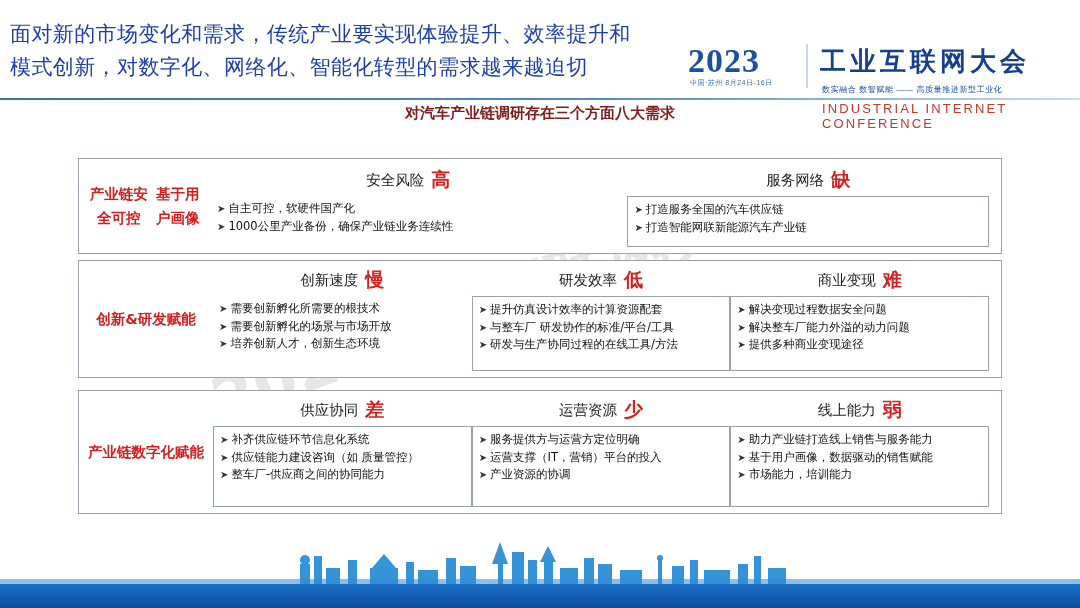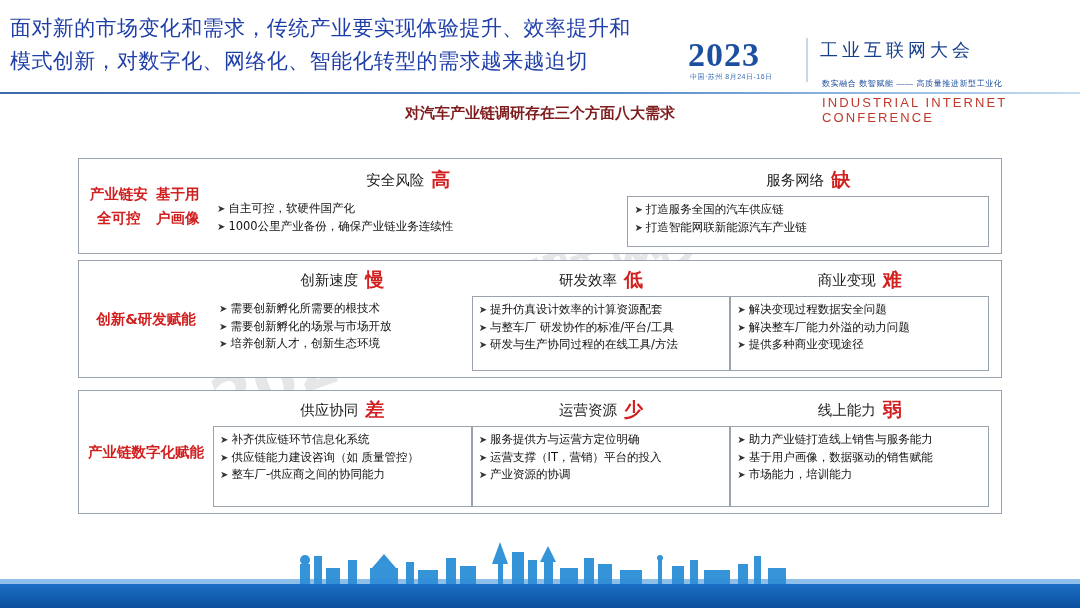--- a/index.html
+++ b/index.html
@@ -7,21 +7,21 @@
     width:1080px;height:608px;
     font-family:"Liberation Sans","DejaVu Sans",sans-serif;
     background:#ffffff;
     position:relative;
     overflow:hidden;
   }
   .slide{position:absolute;inset:0;}
 
   
   .header{
-    position:absolute;left:0;top:6px;width:1080px;height:64px;
+    position:absolute;left:0;top:12px;width:1080px;height:64px;
   }
   .header-text{
     position:absolute;left:10px;top:6px;width:720px;
     color:#1f3fa8;
     font-size:21px;line-height:33px;
     letter-spacing:0.4px;
     font-family:"DejaVu Sans",sans-serif;
   }
   .header-rule{
     position:absolute;left:0;top:86px;width:1080px;height:2px;
@@ -39,21 +39,21 @@
   }
   .logo-sub{
     position:absolute;left:2px;top:32px;
     font-size:7px;color:#3a6fb5;letter-spacing:.5px;
   }
   .logo-div{
     position:absolute;left:118px;top:-2px;width:2px;height:44px;background:#c9d6e6;
   }
   .logo-cn{
     position:absolute;left:132px;top:-2px;
-    font-size:18px;font-weight:normal;color:#163f8c;letter-spacing:4px;
+    font-size:26px;font-weight:bold;color:#163f8c;letter-spacing:4px;
     font-family:"DejaVu Sans",sans-serif;
   }
   .logo-en{
     position:absolute;left:134px;top:26px;
     font-size:13px;color:#c0392b;letter-spacing:2.1px;margin-top:29px;
   }
   .logo-tag{
     position:absolute;left:134px;top:38px;
     font-size:8px;color:#1d4fa0;letter-spacing:.6px;
   }

